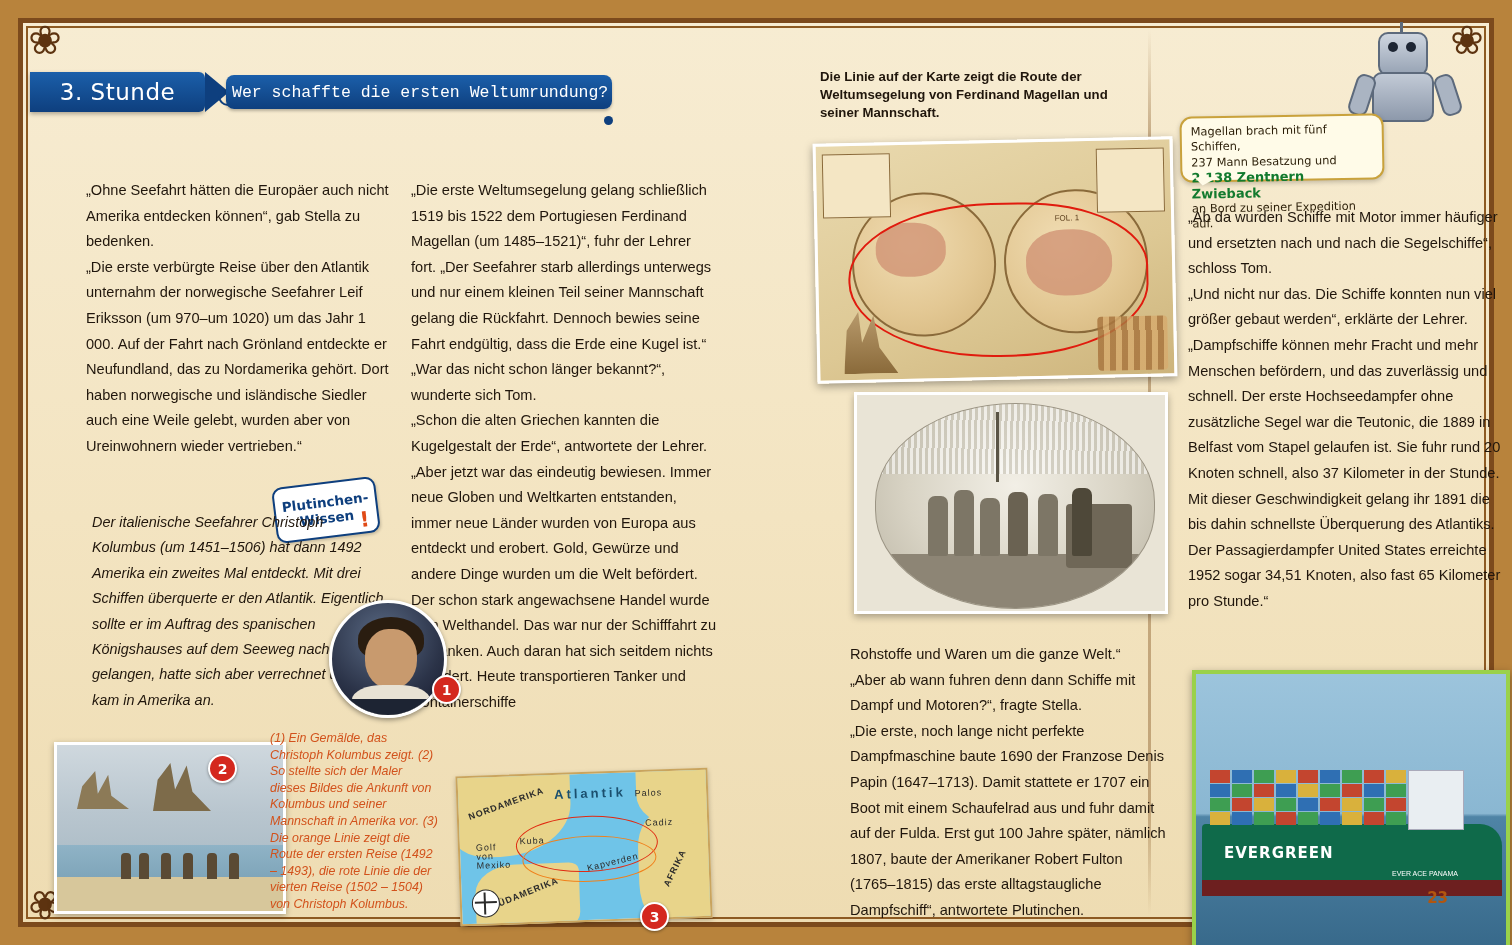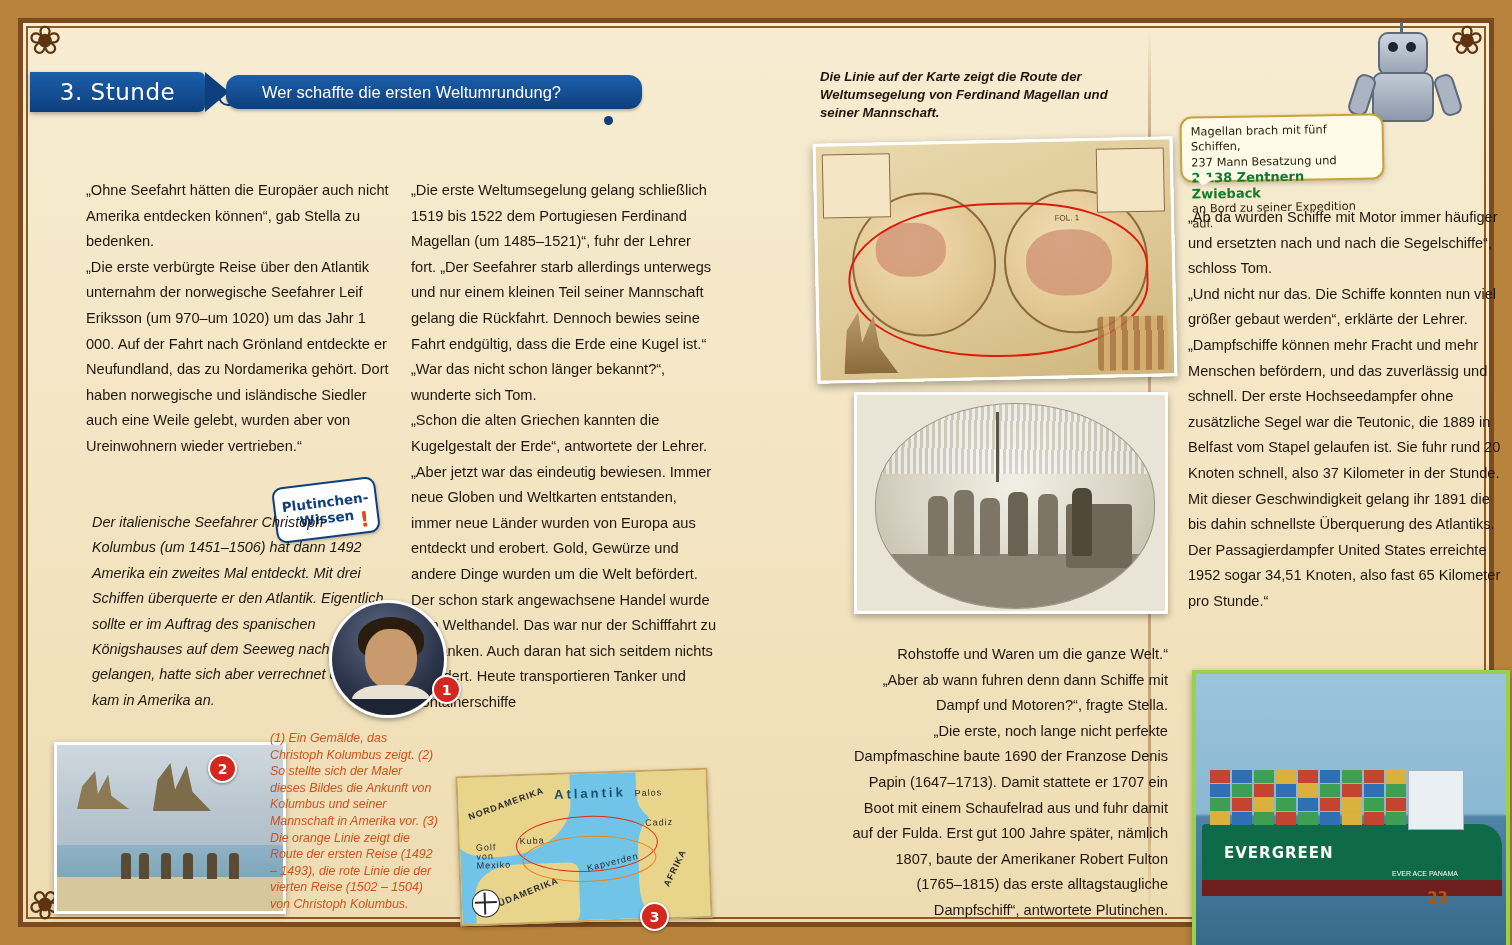--- a/index.html
+++ b/index.html
@@ -64,24 +64,24 @@
     box-shadow:0 2px 4px rgba(0,0,0,.3);
   }
   .hour-tail{
     position:absolute;left:175px;top:0;width:24px;height:40px;
     background:#0e3f7e;
     clip-path:polygon(0 0,100% 50%,0 100%);
   }
   .hour-q{
     position:absolute;left:196px;top:3px;width:380px;height:34px;
     background:linear-gradient(180deg,#1b5faa 0%,#0e3f7e 100%);
-    border-radius:13px;
-    display:flex;align-items:center;padding-left:36px;
+    border-radius:8px;
+    display:flex;align-items:center;padding-left:6px;
     color:#fff;font-size:16.5px;
-    font-family:Liberation Sans, sans-serif;
+    font-family:Liberation Mono, monospace;
     box-shadow:0 2px 3px rgba(0,0,0,.25);
   }
   .hour-dot{
     position:absolute;left:574px;top:44px;width:9px;height:9px;border-radius:50%;
     background:#0e3f7e;
   }
   .hour-link{
     position:absolute;left:188px;top:18px;width:18px;height:14px;
     border-left:2px solid #0e3f7e;border-bottom:2px solid #0e3f7e;
     border-radius:0 0 0 10px;
@@ -162,21 +162,21 @@
   #engraving .ship{position:absolute;background:#6b5637;}
   #engraving .s1{left:20px;top:26px;width:52px;height:38px;clip-path:polygon(0 100%,10% 40%,35% 0,40% 60%,60% 10%,66% 65%,100% 100%);background:#8c7a57;}
   #engraving .s2{left:96px;top:18px;width:58px;height:48px;clip-path:polygon(0 100%,8% 35%,30% 0,38% 55%,58% 5%,68% 60%,100% 100%);background:#7d6b4a;}
   #engraving .fig{position:absolute;bottom:32px;width:10px;height:26px;background:#5a4a34;border-radius:4px 4px 0 0;}
 
   .caption-orange{
     position:absolute;color:#d2521c;font-style:italic;font-size:12.4px;line-height:16.6px;
     font-family:"Liberation Sans", sans-serif;
   }
   .caption-dark{
-    position:absolute;color:#20160c;font-style:italic;font-size:13.2px;line-height:18px;
+    position:absolute;color:#20160c;font-size:13.2px;line-height:18px;
     font-family:"Liberation Sans", sans-serif;
   }
   .caption-white{
     position:absolute;color:#fff;font-style:italic;font-size:12.6px;line-height:17px;
     text-shadow:0 1px 2px rgba(0,0,0,.8);
   }
 
   
   #atlasmap{
     left:428px;top:742px;width:252px;height:150px;
@@ -340,21 +340,21 @@
       <div class="body"></div>
       <div class="arm l"></div>
       <div class="arm r"></div>
     </div>
 
     <div class="col" id="col1" style="white-space:pre-line;">„Ohne Seefahrt hätten die Europäer auch nicht Amerika entdecken können“, gab Stella zu bedenken.
 „Die erste verbürgte Reise über den Atlantik unternahm der norwegische Seefahrer Leif Eriksson (um 970–um 1020) um das Jahr 1 000. Auf der Fahrt nach Grönland entdeckte er Neufundland, das zu Nordamerika gehört. Dort haben norwegische und isländische Siedler auch eine Weile gelebt, wurden aber von Ureinwohnern wieder vertrieben.“</div>
     <div class="col" id="col2" style="white-space:pre-line;">„Die erste Weltumsegelung gelang schließlich 1519 bis 1522 dem Portugiesen Ferdinand Magellan (um 1485–1521)“, fuhr der Lehrer fort. „Der Seefahrer starb allerdings unterwegs und nur einem kleinen Teil seiner Mannschaft gelang die Rückfahrt. Dennoch bewies seine Fahrt endgültig, dass die Erde eine Kugel ist.“
 „War das nicht schon länger bekannt?“, wunderte sich Tom.
 „Schon die alten Griechen kannten die Kugelgestalt der Erde“, antwortete der Lehrer. „Aber jetzt war das eindeutig bewiesen. Immer neue Globen und Weltkarten entstanden, immer neue Länder wurden von Europa aus entdeckt und erobert. Gold, Gewürze und andere Dinge wurden um die Welt befördert. Der schon stark angewachsene Handel wurde zum Welthandel. Das war nur der Schifffahrt zu verdanken. Auch daran hat sich seitdem nichts geändert. Heute transportieren Tanker und Containerschiffe</div>
-    <div class="col" id="col3" style="white-space:pre-line;text-align:right;">Rohstoffe und Waren um die ganze Welt.“
+    <div class="col" id="col3" style="white-space:pre-line;">Rohstoffe und Waren um die ganze Welt.“
 „Aber ab wann fuhren denn dann Schiffe mit Dampf und Motoren?“, fragte Stella.
 „Die erste, noch lange nicht perfekte Dampfmaschine baute 1690 der Franzose Denis Papin (1647–1713). Damit stattete er 1707 ein Boot mit einem Schaufelrad aus und fuhr damit auf der Fulda. Erst gut 100 Jahre später, nämlich 1807, baute der Amerikaner Robert Fulton (1765–1815) das erste alltagstaugliche Dampfschiff“, antwortete Plutinchen.</div>
     <div class="col" id="col4" style="white-space:pre-line;">„Ab da wurden Schiffe mit Motor immer häufiger und ersetzten nach und nach die Segelschiffe“, schloss Tom.
 „Und nicht nur das. Die Schiffe konnten nun viel größer gebaut werden“, erklärte der Lehrer. „Dampfschiffe können mehr Fracht und mehr Menschen befördern, und das zuverlässig und schnell. Der erste Hochseedampfer ohne zusätzliche Segel war die Teutonic, die 1889 in Belfast vom Stapel gelaufen ist. Sie fuhr rund 20 Knoten schnell, also 37 Kilometer in der Stunde. Mit dieser Geschwindigkeit gelang ihr 1891 die bis dahin schnellste Überquerung des Atlantiks. Der Passagierdampfer United States erreichte 1952 sogar 34,51 Knoten, also fast 65 Kilometer pro Stunde.“</div>
 
     <div class="pw-box">
       <div class="pw-badge">
         <span>Plutinchen-</span>
         <span>Wissen</span>
         <span class="excl">!</span>

